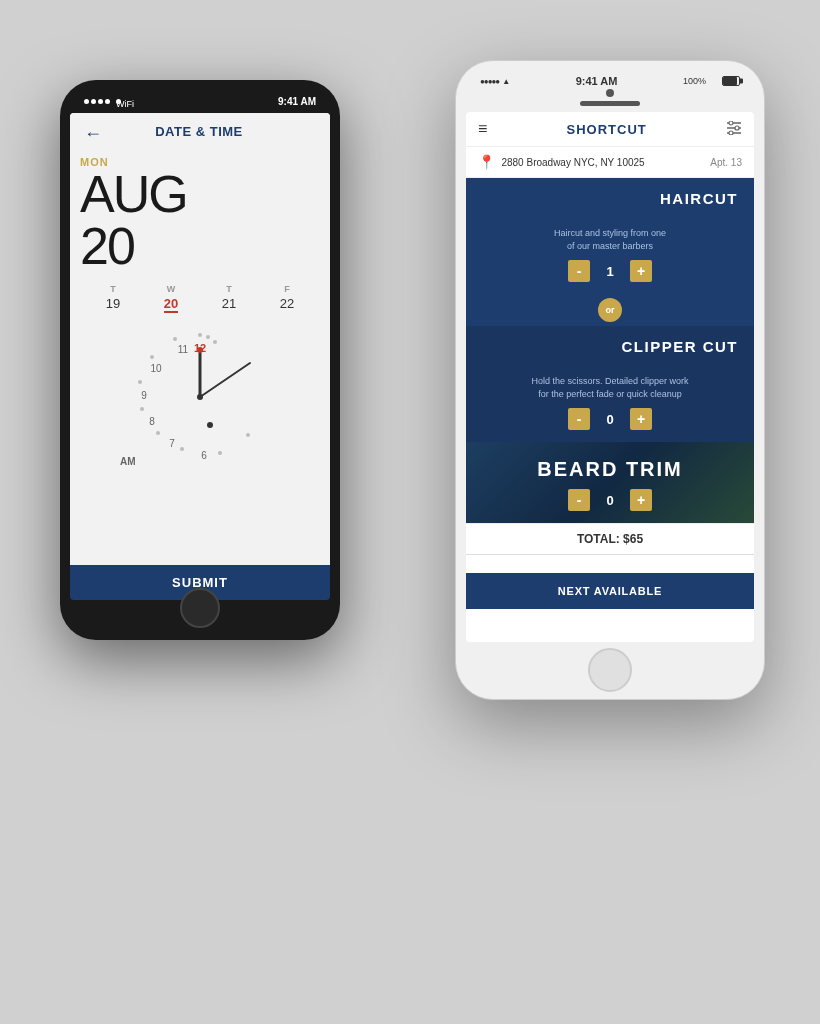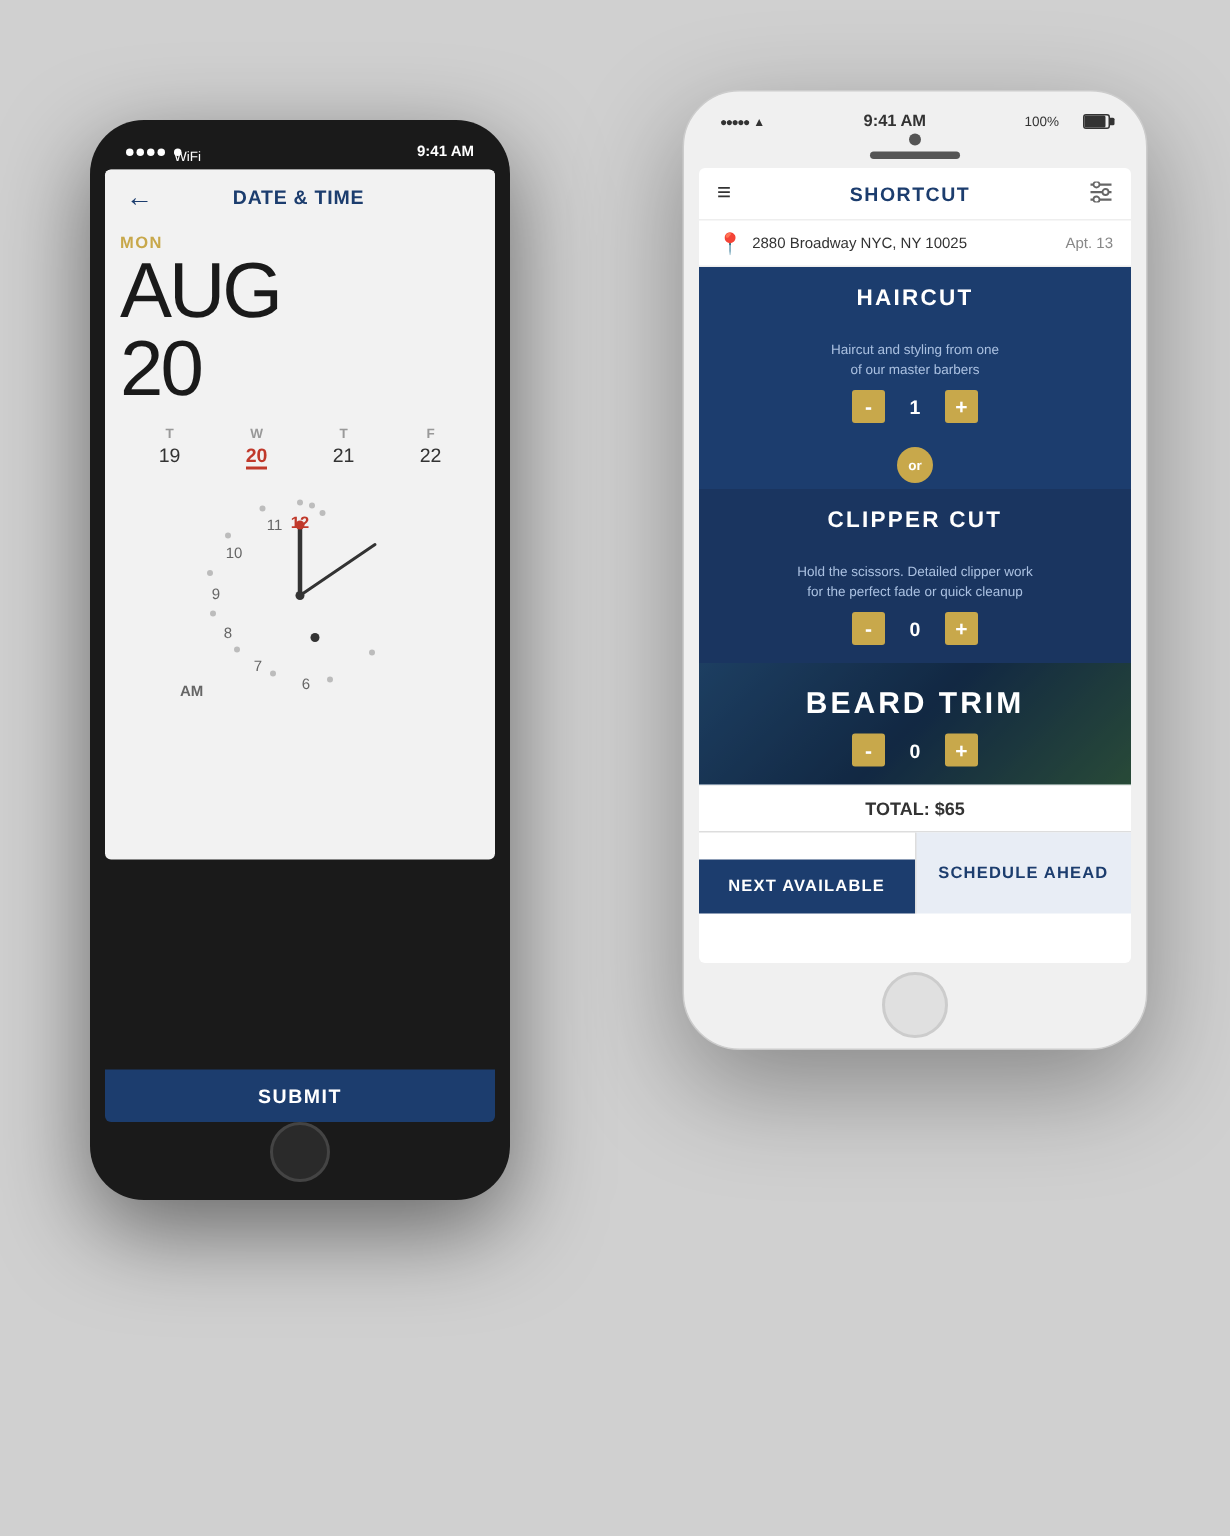--- a/index.html
+++ b/index.html
@@ -23,21 +23,21 @@
       align-items: center;
       justify-content: center;
     }
 
     
     .phone-black {
       position: absolute;
       left: 60px;
       top: 80px;
       width: 280px;
-      height: 720px;
+      height: 560px;
       background: #1a1a1a;
       border-radius: 36px;
       box-shadow: 0 20px 60px rgba(0,0,0,0.5);
       z-index: 1;
       padding: 10px;
     }
     .phone-black .notch-area {
       display: flex;
       align-items: center;
       justify-content: space-between;
@@ -142,21 +142,21 @@
     }
     .black-screen-footer {
       background: #1c3d6e;
       color: white;
       text-align: center;
       padding: 10px;
       font-size: 13px;
       font-weight: 700;
       letter-spacing: 1px;
       position: absolute;
-      bottom: 52px;
+      bottom: 40px;
       left: 10px;
       right: 10px;
       border-radius: 0 0 4px 4px;
     }
 
     
     .phone-white {
       position: absolute;
       right: 55px;
       top: 60px;
@@ -229,21 +229,21 @@
     
     .service-card-blue {
       background: #1c3d6e;
       color: white;
       padding: 12px 16px;
     }
     .service-card-blue .svc-name {
       font-size: 15px;
       font-weight: 800;
       letter-spacing: 1.5px;
-      text-align: center;
+      text-align: right;
     }
     .service-card-blue .svc-desc {
       font-size: 9px;
       text-align: center;
       color: #aac0e0;
       margin-top: 20px;
       line-height: 1.4;
     }
     .qty-control {
       display: flex;
@@ -545,20 +545,19 @@
           <button class="qty-btn">-</button>
           <span class="qty-val">0</span>
           <button class="qty-btn">+</button>
         </div>
       </div>
 
       <div class="ws-total">TOTAL: $65</div>
 
       <div class="ws-buttons">
         <button class="ws-btn ws-btn-navy">NEXT AVAILABLE</button>
-        <button class="ws-btn ws-btn-light">SCHEDULE AHEAD</button>
       </div>
     </div>
 
     <div class="home-button" style="width:44px;height:44px;border-radius:50%;background:#e0e0e0;border:2px solid #ccc;margin:6px auto 0;display:block;"></div>
   </div>
 
 </div>
 
 </body></html>

